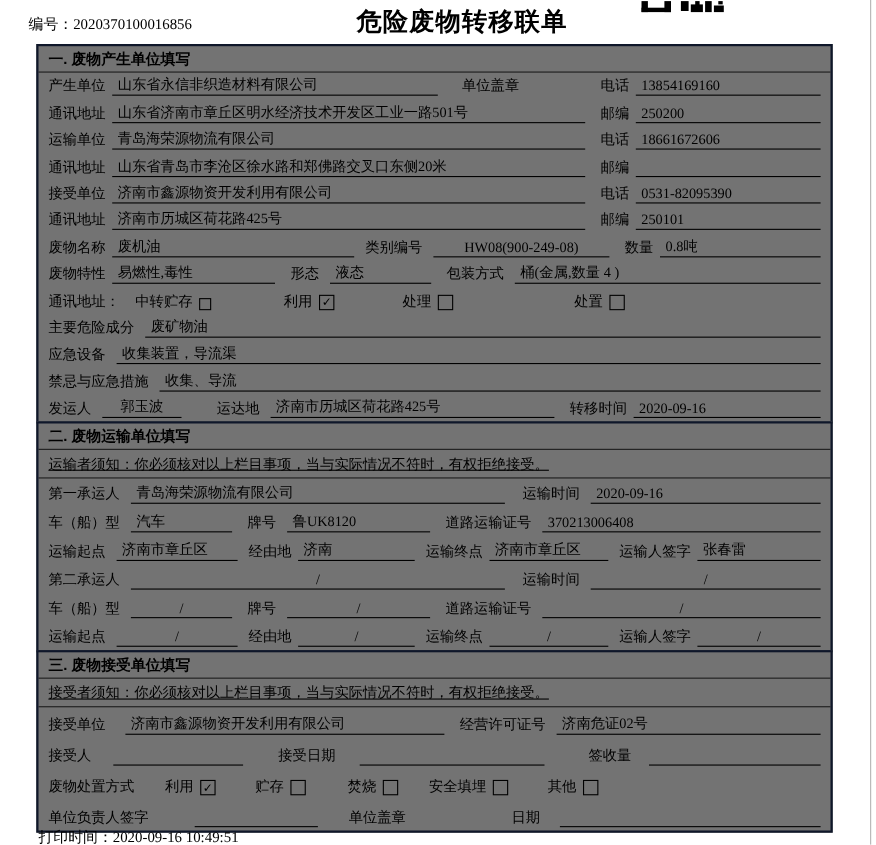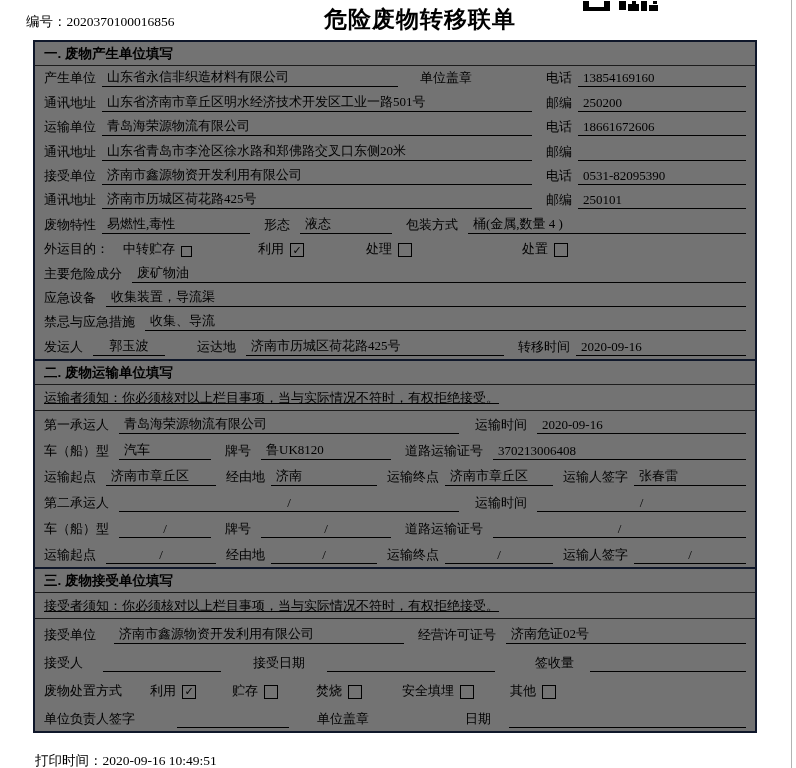--- a/index.html
+++ b/index.html
@@ -113,32 +113,40 @@
     </div>
 
     <div class="row">
       <span class="lbl">通讯地址</span>
       <span class="val ml6" style="width:430px">济南市历城区荷花路425号</span>
       <span class="sp"></span>
       <span class="lbl">邮编</span>
       <span class="val ml6" style="width:168px">250101</span>
     </div>
 
+    <div class="row">
+      <span class="lbl">废物名称</span>
+      <span class="val ml6" style="width:220px">废机油</span>
+      <span class="lbl ml10">类别编号</span>
+      <span class="val ml10 ctr" style="width:160px">HW08(900-249-08)</span>
+      <span class="lbl ml14">数量</span>
+      <span class="val ml6 grow">0.8吨</span>
+    </div>
 
     <div class="row">
       <span class="lbl">废物特性</span>
       <span class="val ml6" style="width:148px">易燃性,毒性</span>
       <span class="lbl ml14">形态</span>
       <span class="val ml10" style="width:92px">液态</span>
       <span class="lbl ml14">包装方式</span>
       <span class="val ml10 grow">桶(金属,数量 4 )</span>
     </div>
 
     <div class="row">
-      <span class="lbl">外运目的：</span>
+      <span class="lbl">通讯地址：</span>
       <span class="opt" style="margin-left:14px">
         <span>中转贮存</span>
         <span class="cb cb-sm"></span>
       </span>
       <span class="opt" style="margin-left:66px">
         <span>利用</span>
         <span class="cb">✓</span>
       </span>
       <span class="opt" style="margin-left:62px">
         <span>处理</span>
@@ -261,21 +269,21 @@
         <span class="cb">✓</span>
       </span>
       <span class="opt" style="margin-left:36px">
         <span>贮存</span>
         <span class="cb"></span>
       </span>
       <span class="opt" style="margin-left:38px">
         <span>焚烧</span>
         <span class="cb"></span>
       </span>
-      <span class="opt" style="margin-left:40px">
+      <span class="opt" style="margin-left:28px">
         <span>安全填埋</span>
         <span class="cb"></span>
       </span>
       <span class="opt" style="margin-left:36px">
         <span>其他</span>
         <span class="cb"></span>
       </span>
     </div>
 
     <div class="row">

